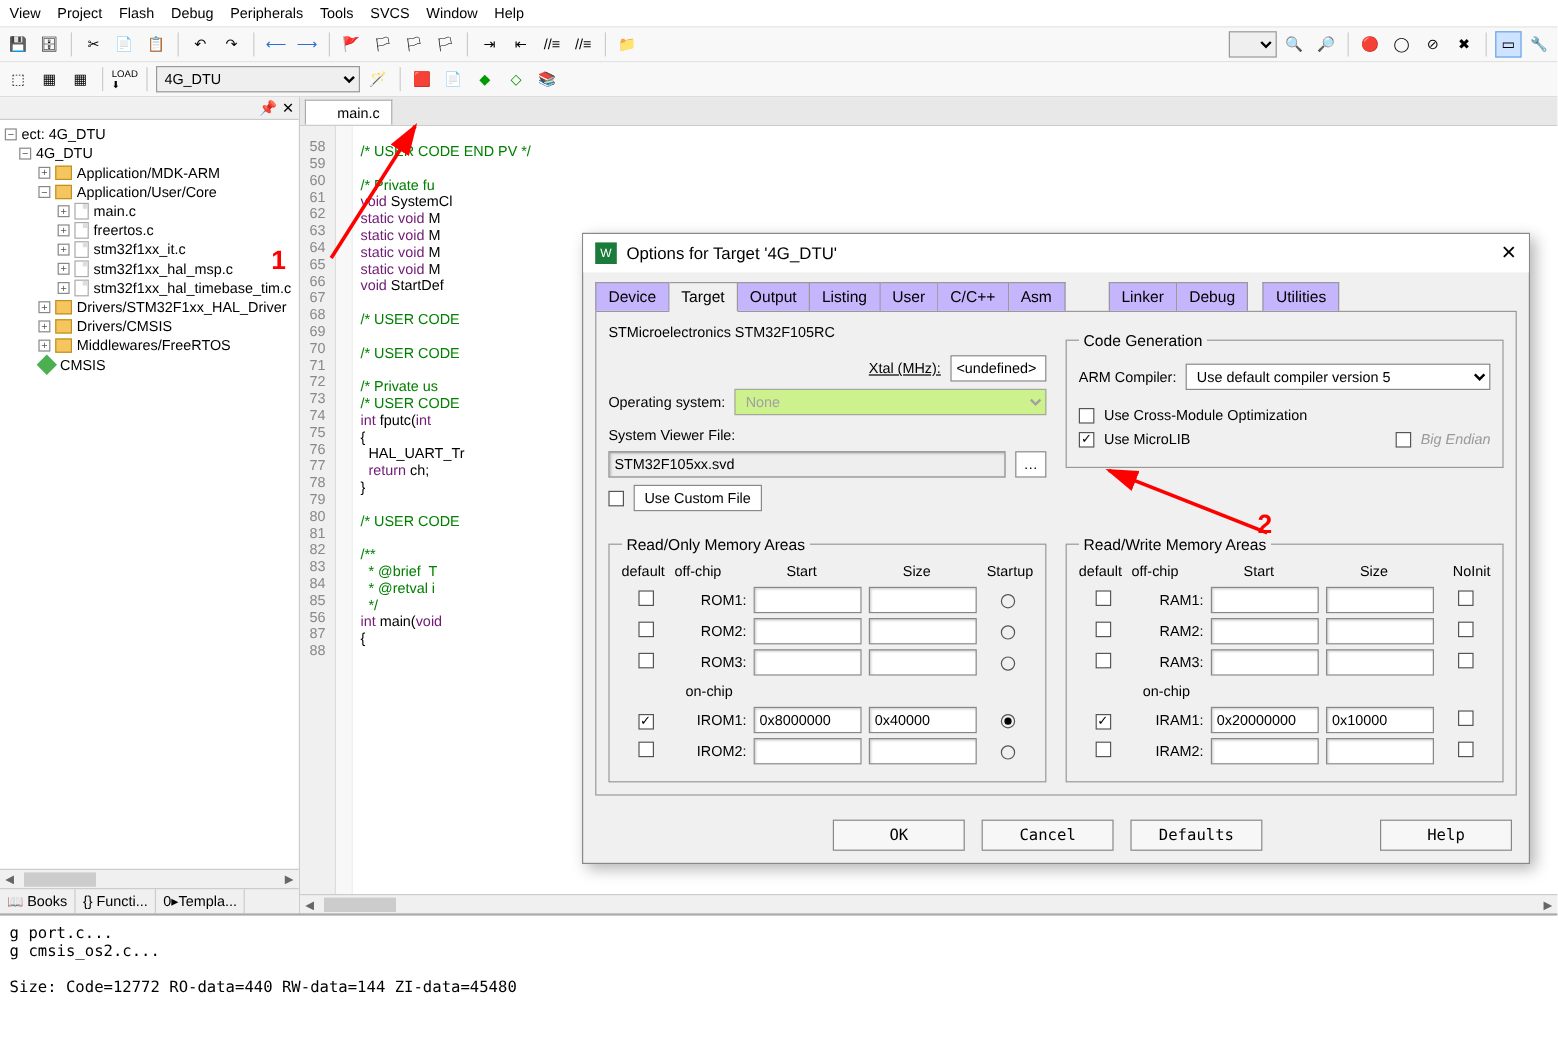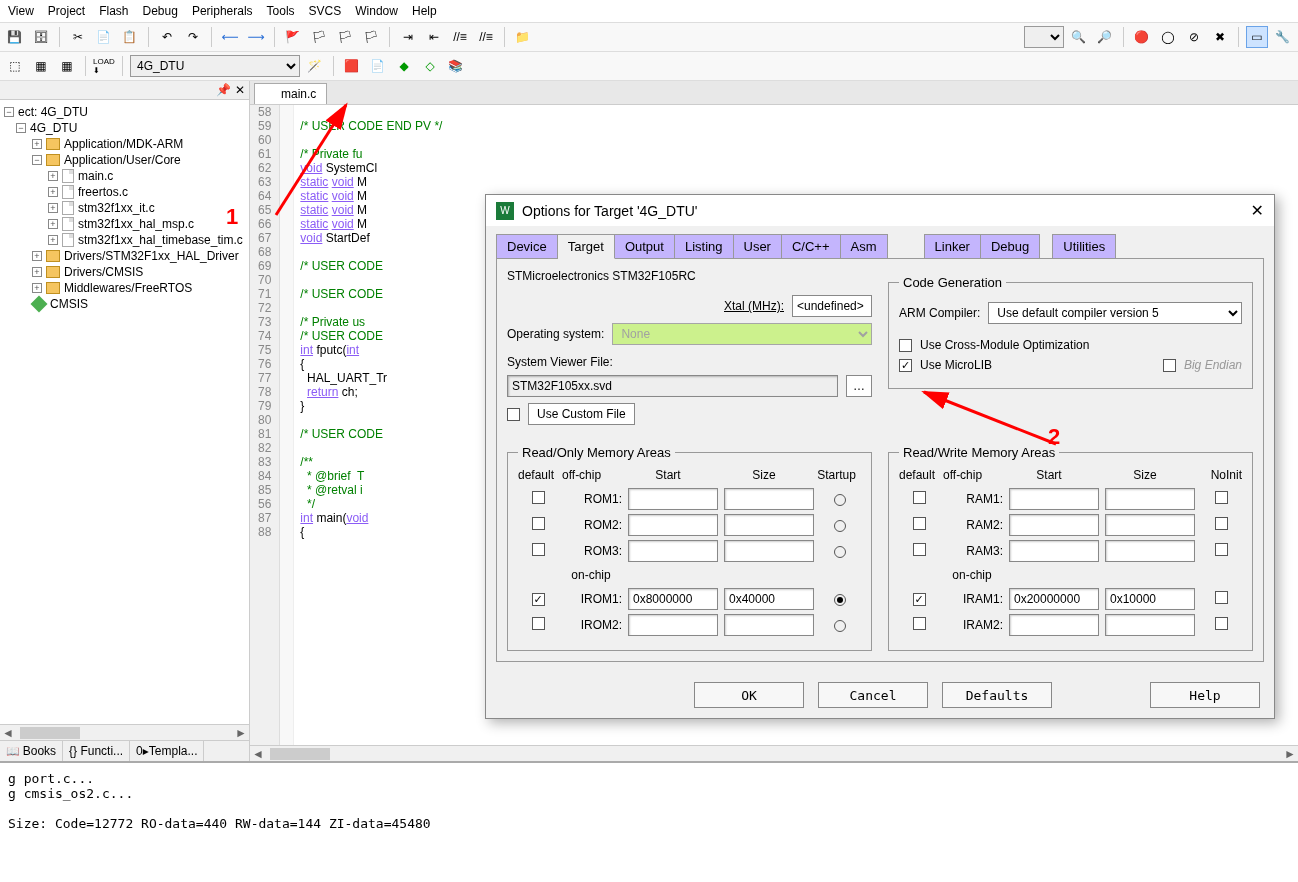--- a/index.html
+++ b/index.html
@@ -22,24 +22,24 @@
 .tree .file-icon { width:12px; height:14px; background:#fff; border:1px solid #aaa; position:relative;}
 .tree .file-icon::after { content:""; position:absolute; right:0;top:0;width:4px;height:4px;background:#ddd;}
 .tree .diamond { width:12px;height:12px;background:#4caf50;transform:rotate(45deg);margin:0 1px;}
 .tree .box { width:10px;height:10px;border:1px solid #888; display:inline-flex;align-items:center;justify-content:center;font-size:9px;color:#555;line-height:8px;}
 .sidebar-tabs { display:flex; border-top:1px solid #ccc; background:#f0f0f0; }
 .sidebar-tabs .tab { padding:3px 6px; border-right:1px solid #ccc; display:flex;align-items:center;gap:3px; font-size:11px; overflow:hidden;}
 .editor { flex:1; display:flex; flex-direction:column; position:relative;}
 .editor-tabs { background:#e8e8e8; padding: 2px 0 0 4px; }
 .editor-tab { display:inline-flex; align-items:center; gap:4px; background:#fff; border:1px solid #aaa; border-bottom:none; padding:3px 10px; }
 .code-area { flex:1; display:flex; overflow:auto; font-family: Consolas, monospace; font-size:14px; background:#fff; border-top:1px solid #ccc;}
-.gutter { background:#f0f0f0; color:#888; text-align:right; padding: 0 8px; user-select:none; border-right:1px solid #ddd;}
+.gutter { background:#f0f0f0; color:#888; text-align:right; padding: 10px 8px; user-select:none; border-right:1px solid #ddd;}
 .fold-col { width:14px; background:#f8f8f8; border-right:1px solid #eee;}
 .lines { padding-left: 6px; white-space: pre; }
-.kw { color:#8b5cf6;text-decoration:underline; }
+.kw { color:#701a75; }
 .cm { color:#008000; }
 .output { border-top:2px solid #aaa; height: 90px; background:#fff; font-family:Consolas,monospace; font-size:13px; padding:8px; white-space:pre; overflow:auto;}
 
 .dialog { position:absolute; left:485px; top:194px; width:790px; background:#f0f0f0; border:1px solid #888; box-shadow:4px 4px 12px rgba(0,0,0,.3); }
 .dlg-title { display:flex; align-items:center; padding:6px 10px; background:#fff; }
 .dlg-title .logo { width:18px;height:18px; background:#1b7b3a; color:#fff; font-size:10px; display:inline-flex;align-items:center;justify-content:center; margin-right:8px;}
 .dlg-title .close { margin-left:auto; font-size:16px; cursor:pointer;}
 .dlg-tabs { display:flex; padding: 8px 10px 0 10px; gap:0; }
 .dlg-tab { padding:4px 10px; border:1px solid #999; border-bottom:none; background:#c4b5fd; position:relative; font-size:13px;}
 .dlg-tab.active { background:#f0f0f0; z-index:2; border-bottom:1px solid #f0f0f0; margin-bottom:-1px; font-weight:normal;}
@@ -359,21 +359,21 @@
     </div>
 
     <div class="two-col" style="margin-top:8px">
       <fieldset style="flex:1">
         <legend>Read/Only Memory Areas</legend>
         <div class="mem-head">
             <span style="width:44px">default</span>
             <span style="width:58px">off-chip</span>
             <span style="width:96px;text-align:center">Start</span>
             <span style="width:96px;text-align:center">Size</span>
-            <span style="flex:1;text-align:center">Startup</span>
+            <span style="flex:1;text-align:right">Startup</span>
           </div>
         <div id="rom-rows">
             <div class="mem-row">
     <span class="cb"><span class="check "></span></span>
     <span class="lab">ROM1:</span>
     <input type="text" value="" style="">
     <input type="text" value="" style="">
     <span class="end"><span class="radio "></span></span>
   </div>
             <div class="mem-row">

